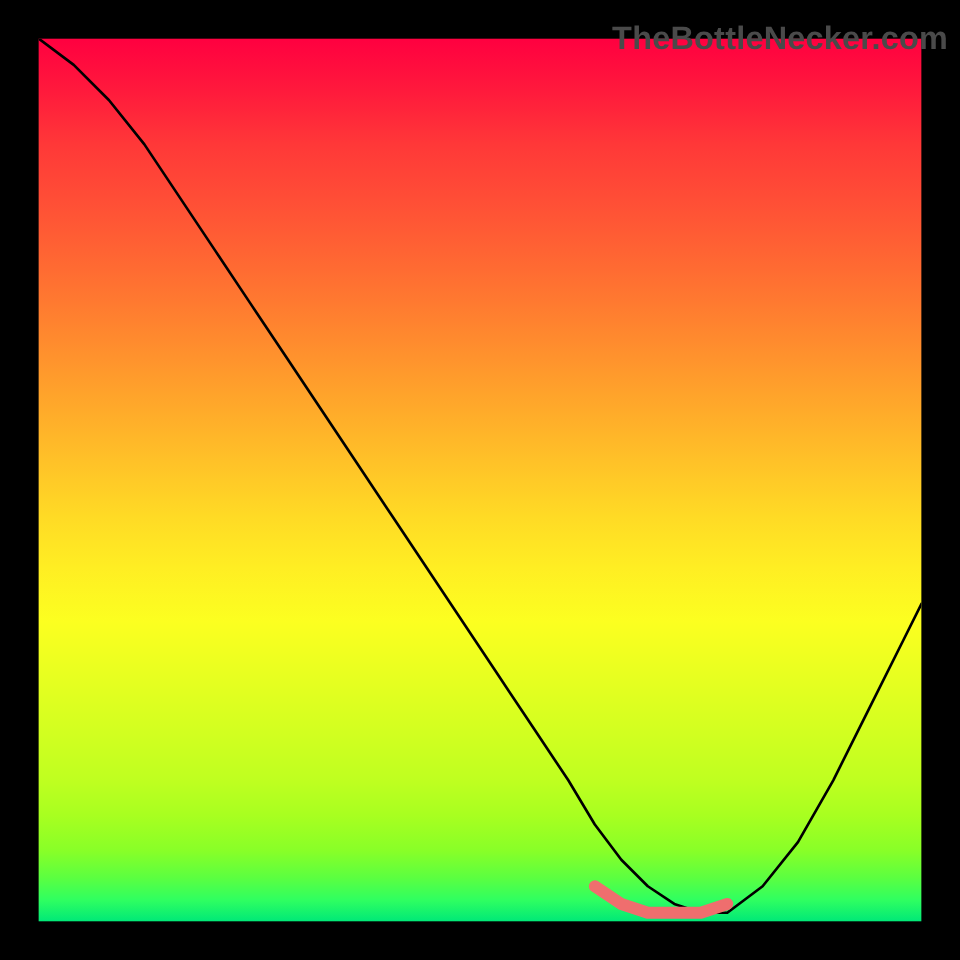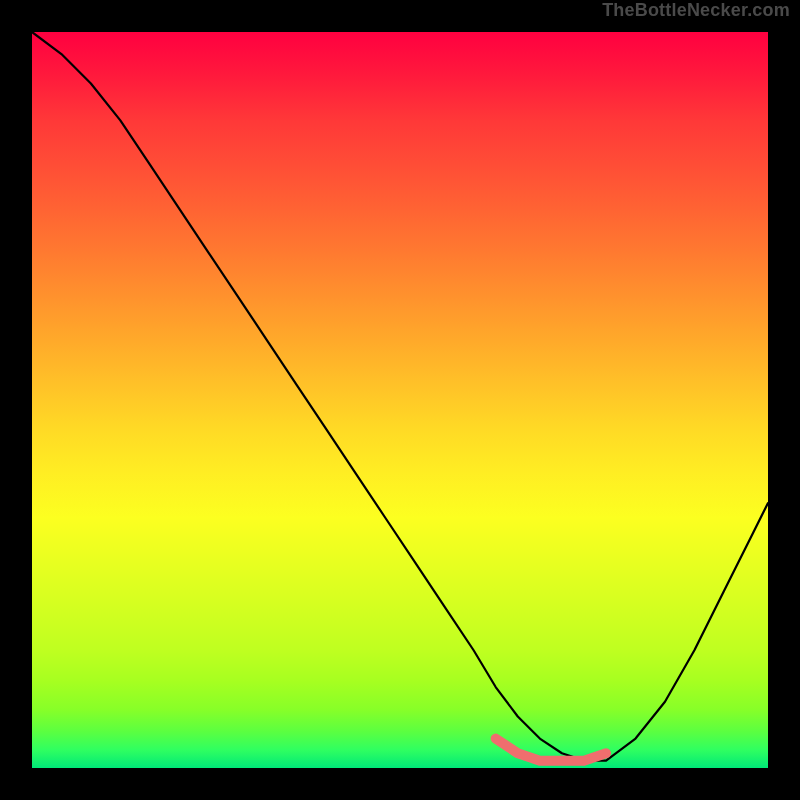--- a/index.html
+++ b/index.html
@@ -20,24 +20,24 @@
   .plot {
     position: absolute;
     left: 32px;
     top: 32px;
     width: 736px;
     height: 736px;
     overflow: hidden;
   }
   .attribution {
     position: absolute;
-    top: 0;
+    top: 17px;
     right: 10px;
     color: #4a4a4a;
-    font-size: 18px;
+    font-size: 27px;
     font-weight: bold;
     letter-spacing: 0.2px;
     z-index: 5;
   }
   
   .gradient-bg {
     position: absolute;
     inset: 0;
     background: linear-gradient(
       to bottom,

